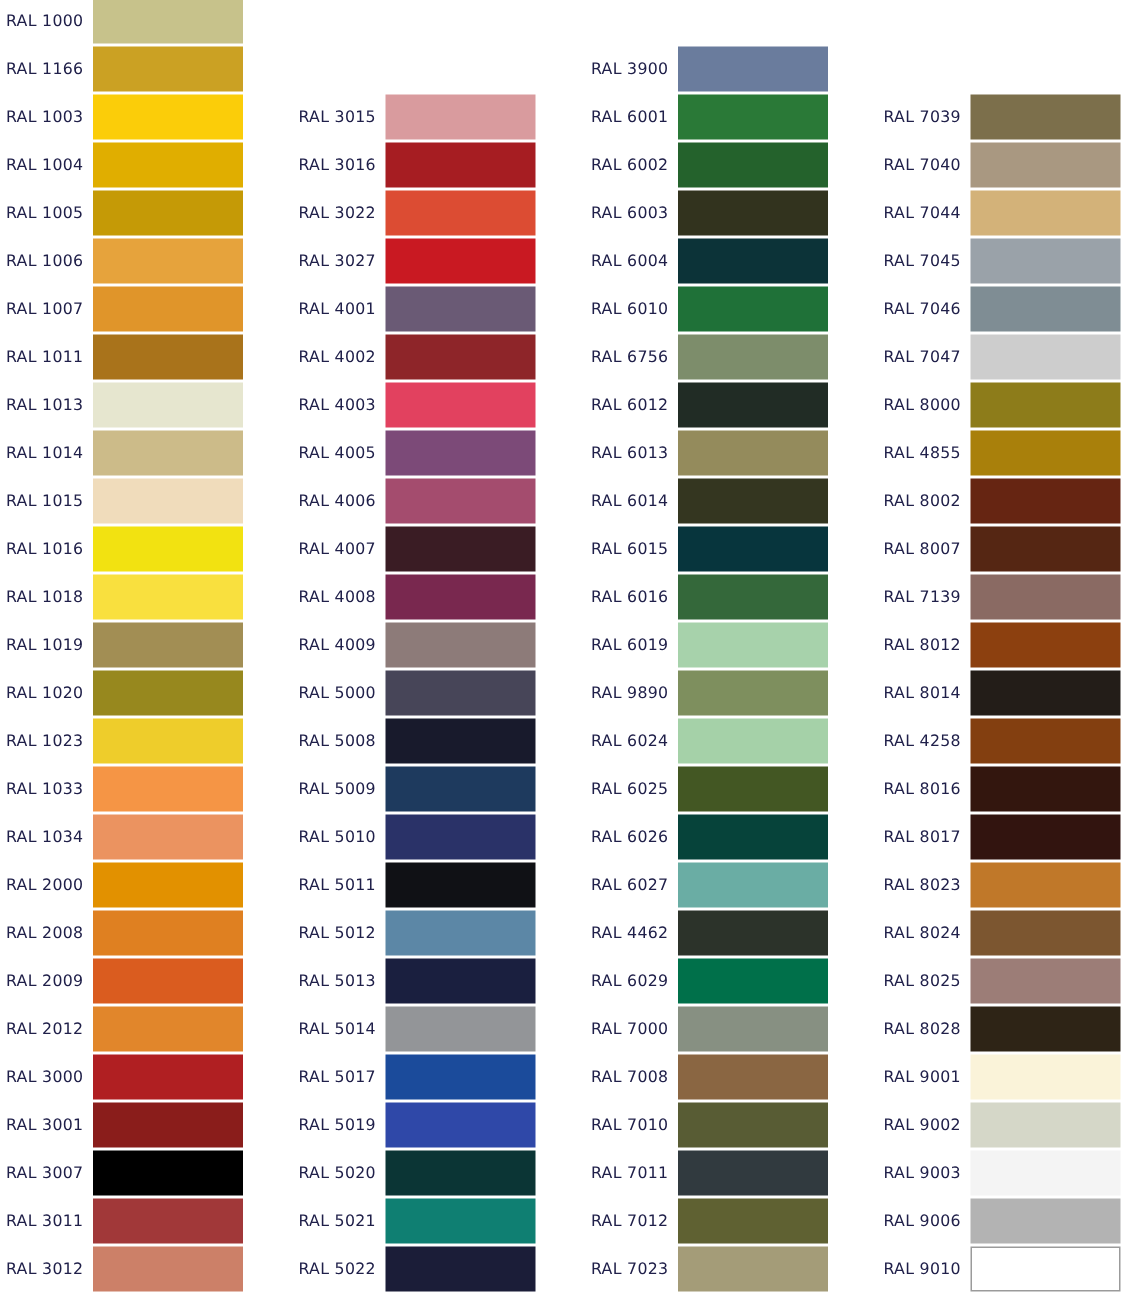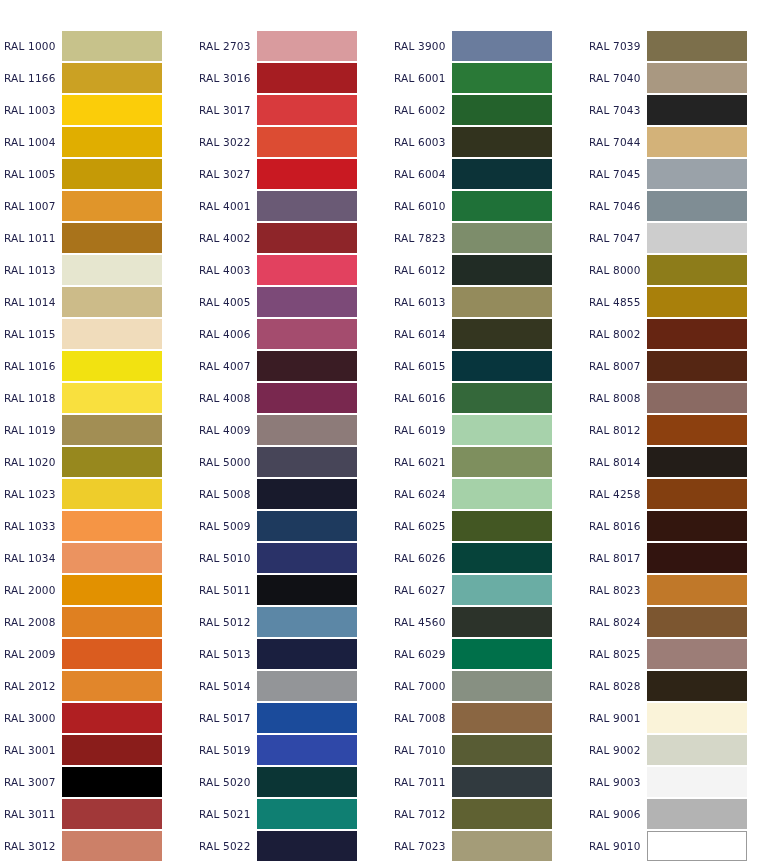--- a/index.html
+++ b/index.html
@@ -81,20 +81,24 @@
       </div>
       <div class="ral-row">
         <span class="ral-label">RAL 1004</span>
         <span class="ral-swatch" style="background-color: rgb(224, 174, 0);"></span>
       </div>
       <div class="ral-row">
         <span class="ral-label">RAL 1005</span>
         <span class="ral-swatch" style="background-color: rgb(197, 154, 6);"></span>
       </div>
       <div class="ral-row">
+        <span class="ral-label">RAL 1006</span>
+        <span class="ral-swatch" style="background-color: rgb(230, 163, 60);"></span>
+      </div>
+      <div class="ral-row">
         <span class="ral-label">RAL 1007</span>
         <span class="ral-swatch" style="background-color: rgb(224, 149, 42);"></span>
       </div>
       <div class="ral-row">
         <span class="ral-label">RAL 1011</span>
         <span class="ral-swatch" style="background-color: rgb(169, 115, 27);"></span>
       </div>
       <div class="ral-row">
         <span class="ral-label">RAL 1013</span>
         <span class="ral-swatch" style="background-color: rgb(230, 230, 207);"></span>
@@ -167,32 +171,28 @@
         <span class="ral-label">RAL 3011</span>
         <span class="ral-swatch" style="background-color: rgb(161, 56, 57);"></span>
       </div>
       <div class="ral-row">
         <span class="ral-label">RAL 3012</span>
         <span class="ral-swatch" style="background-color: rgb(204, 128, 104);"></span>
       </div>
     </div>
     <div class="ral-column">
       <div class="ral-row">
-        <span class="ral-label">RAL 2703</span>
+        <span class="ral-label">RAL 3015</span>
         <span class="ral-swatch" style="background-color: rgb(217, 155, 158);"></span>
       </div>
       <div class="ral-row">
         <span class="ral-label">RAL 3016</span>
         <span class="ral-swatch" style="background-color: rgb(166, 29, 34);"></span>
       </div>
       <div class="ral-row">
-        <span class="ral-label">RAL 3017</span>
-        <span class="ral-swatch" style="background-color: rgb(216, 58, 61);"></span>
-      </div>
-      <div class="ral-row">
         <span class="ral-label">RAL 3022</span>
         <span class="ral-swatch" style="background-color: rgb(220, 76, 51);"></span>
       </div>
       <div class="ral-row">
         <span class="ral-label">RAL 3027</span>
         <span class="ral-swatch" style="background-color: rgb(201, 25, 34);"></span>
       </div>
       <div class="ral-row">
         <span class="ral-label">RAL 4001</span>
         <span class="ral-swatch" style="background-color: rgb(106, 90, 117);"></span>
@@ -297,21 +297,21 @@
       </div>
       <div class="ral-row">
         <span class="ral-label">RAL 6004</span>
         <span class="ral-swatch" style="background-color: rgb(12, 51, 56);"></span>
       </div>
       <div class="ral-row">
         <span class="ral-label">RAL 6010</span>
         <span class="ral-swatch" style="background-color: rgb(31, 113, 56);"></span>
       </div>
       <div class="ral-row">
-        <span class="ral-label">RAL 7823</span>
+        <span class="ral-label">RAL 6756</span>
         <span class="ral-swatch" style="background-color: rgb(125, 141, 107);"></span>
       </div>
       <div class="ral-row">
         <span class="ral-label">RAL 6012</span>
         <span class="ral-swatch" style="background-color: rgb(33, 44, 37);"></span>
       </div>
       <div class="ral-row">
         <span class="ral-label">RAL 6013</span>
         <span class="ral-swatch" style="background-color: rgb(148, 139, 92);"></span>
       </div>
@@ -325,41 +325,41 @@
       </div>
       <div class="ral-row">
         <span class="ral-label">RAL 6016</span>
         <span class="ral-swatch" style="background-color: rgb(52, 104, 58);"></span>
       </div>
       <div class="ral-row">
         <span class="ral-label">RAL 6019</span>
         <span class="ral-swatch" style="background-color: rgb(167, 210, 171);"></span>
       </div>
       <div class="ral-row">
-        <span class="ral-label">RAL 6021</span>
+        <span class="ral-label">RAL 9890</span>
         <span class="ral-swatch" style="background-color: rgb(126, 143, 94);"></span>
       </div>
       <div class="ral-row">
         <span class="ral-label">RAL 6024</span>
         <span class="ral-swatch" style="background-color: rgb(165, 209, 168);"></span>
       </div>
       <div class="ral-row">
         <span class="ral-label">RAL 6025</span>
         <span class="ral-swatch" style="background-color: rgb(67, 87, 35);"></span>
       </div>
       <div class="ral-row">
         <span class="ral-label">RAL 6026</span>
         <span class="ral-swatch" style="background-color: rgb(6, 67, 58);"></span>
       </div>
       <div class="ral-row">
         <span class="ral-label">RAL 6027</span>
         <span class="ral-swatch" style="background-color: rgb(106, 173, 164);"></span>
       </div>
       <div class="ral-row">
-        <span class="ral-label">RAL 4560</span>
+        <span class="ral-label">RAL 4462</span>
         <span class="ral-swatch" style="background-color: rgb(44, 51, 42);"></span>
       </div>
       <div class="ral-row">
         <span class="ral-label">RAL 6029</span>
         <span class="ral-swatch" style="background-color: rgb(0, 112, 74);"></span>
       </div>
       <div class="ral-row">
         <span class="ral-label">RAL 7000</span>
         <span class="ral-swatch" style="background-color: rgb(135, 144, 130);"></span>
       </div>
@@ -387,24 +387,20 @@
     <div class="ral-column">
       <div class="ral-row">
         <span class="ral-label">RAL 7039</span>
         <span class="ral-swatch" style="background-color: rgb(124, 111, 75);"></span>
       </div>
       <div class="ral-row">
         <span class="ral-label">RAL 7040</span>
         <span class="ral-swatch" style="background-color: rgb(169, 152, 129);"></span>
       </div>
       <div class="ral-row">
-        <span class="ral-label">RAL 7043</span>
-        <span class="ral-swatch" style="background-color: rgb(35, 35, 35);"></span>
-      </div>
-      <div class="ral-row">
         <span class="ral-label">RAL 7044</span>
         <span class="ral-swatch" style="background-color: rgb(211, 178, 121);"></span>
       </div>
       <div class="ral-row">
         <span class="ral-label">RAL 7045</span>
         <span class="ral-swatch" style="background-color: rgb(154, 162, 169);"></span>
       </div>
       <div class="ral-row">
         <span class="ral-label">RAL 7046</span>
         <span class="ral-swatch" style="background-color: rgb(127, 141, 148);"></span>
@@ -423,21 +419,21 @@
       </div>
       <div class="ral-row">
         <span class="ral-label">RAL 8002</span>
         <span class="ral-swatch" style="background-color: rgb(102, 37, 18);"></span>
       </div>
       <div class="ral-row">
         <span class="ral-label">RAL 8007</span>
         <span class="ral-swatch" style="background-color: rgb(85, 38, 19);"></span>
       </div>
       <div class="ral-row">
-        <span class="ral-label">RAL 8008</span>
+        <span class="ral-label">RAL 7139</span>
         <span class="ral-swatch" style="background-color: rgb(138, 106, 99);"></span>
       </div>
       <div class="ral-row">
         <span class="ral-label">RAL 8012</span>
         <span class="ral-swatch" style="background-color: rgb(140, 64, 15);"></span>
       </div>
       <div class="ral-row">
         <span class="ral-label">RAL 8014</span>
         <span class="ral-swatch" style="background-color: rgb(35, 29, 24);"></span>
       </div>

